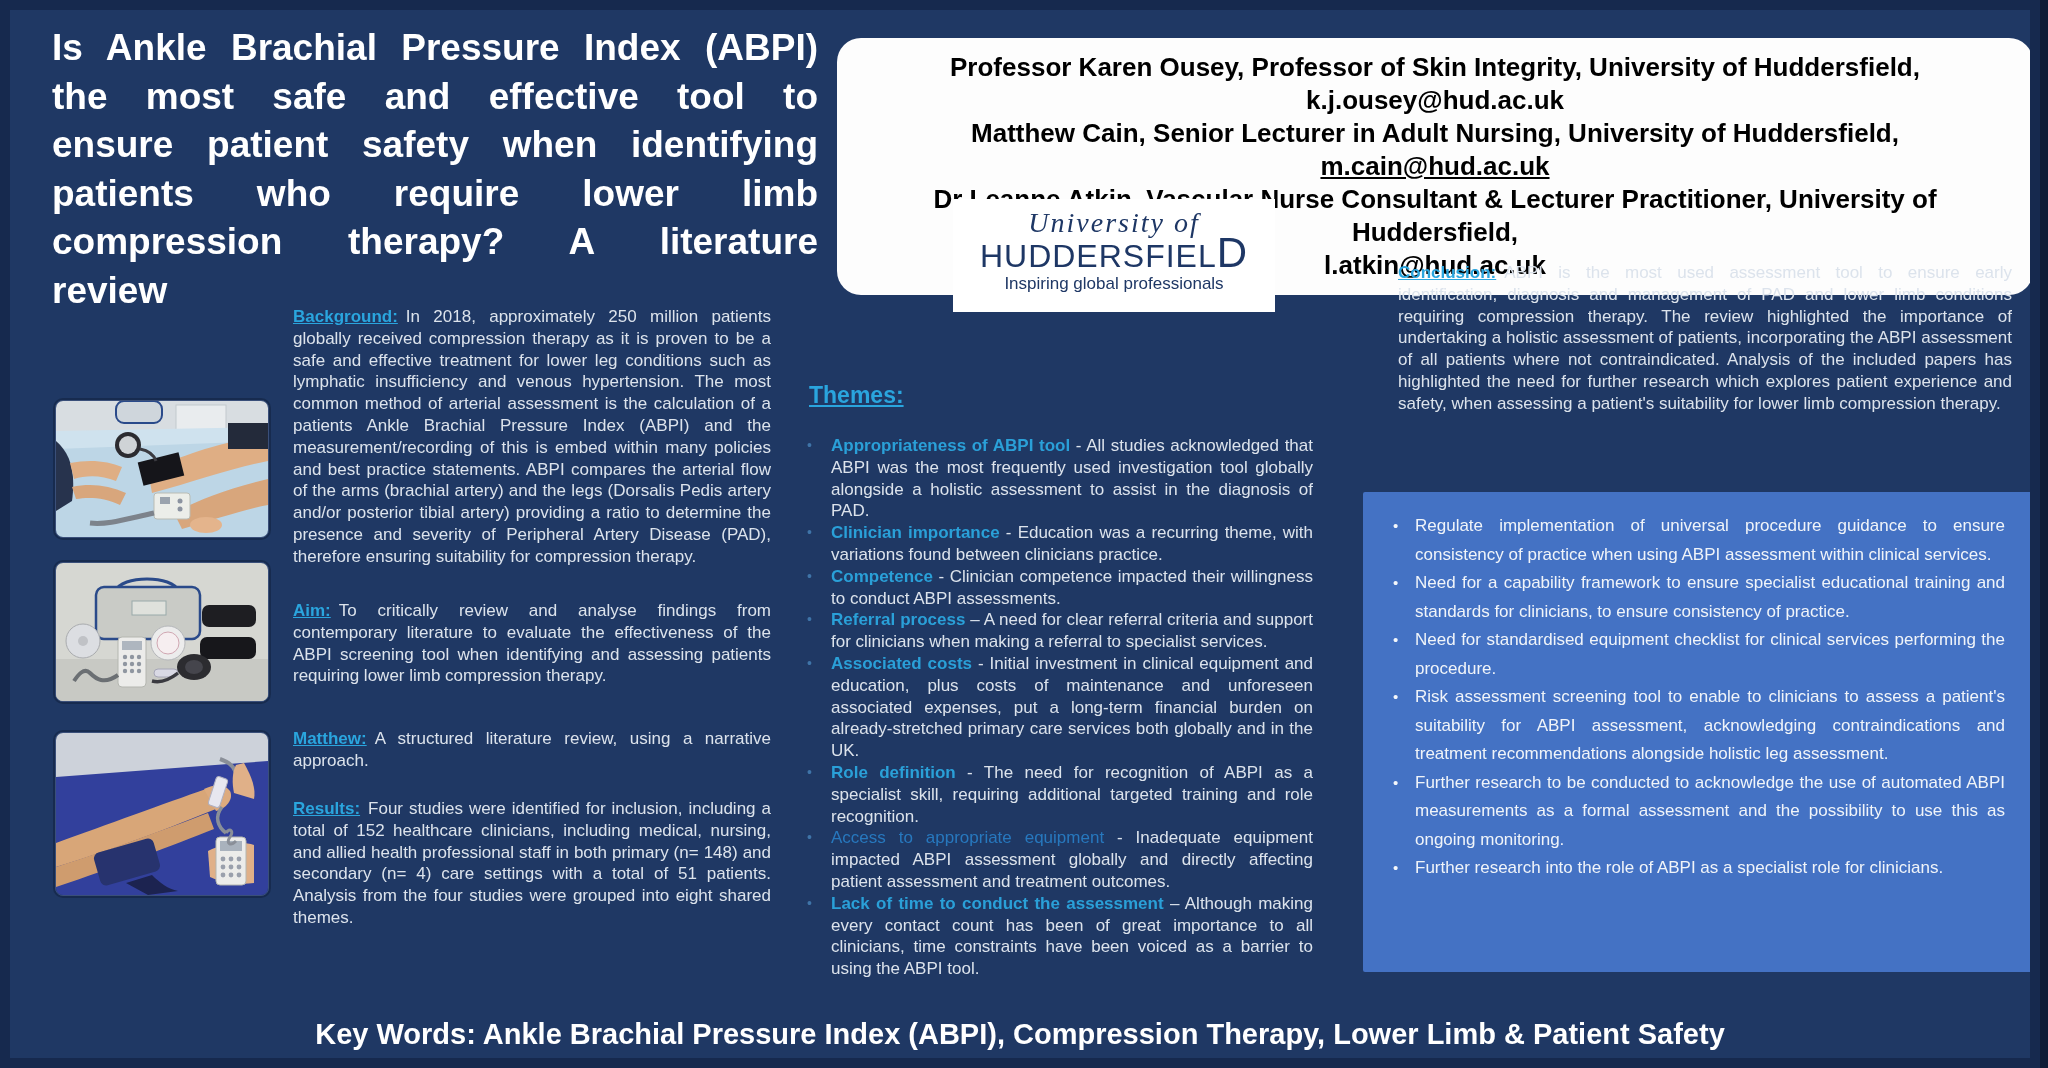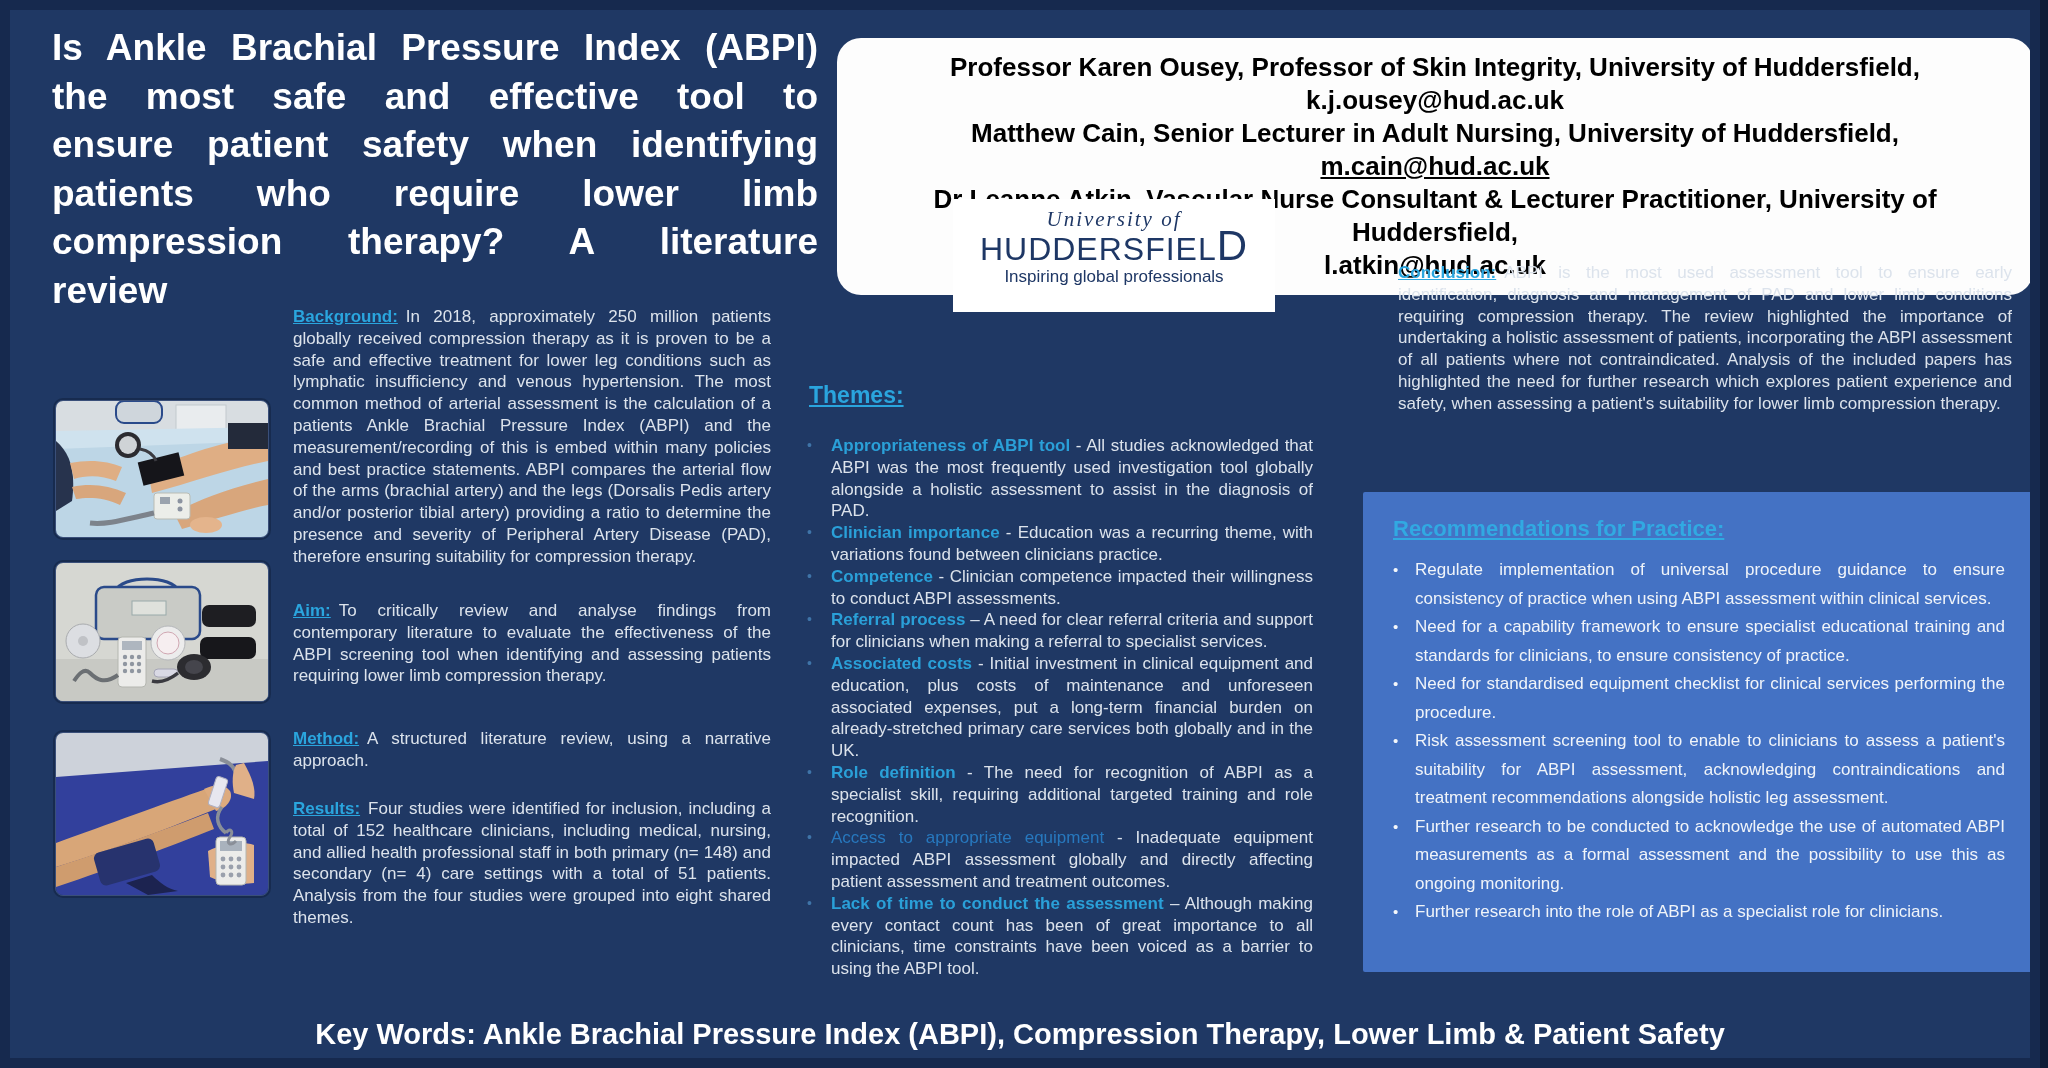--- a/index.html
+++ b/index.html
@@ -12,21 +12,21 @@
   .title-line{text-align:justify;text-align-last:justify;white-space:normal;}
   .title-line:last-child{text-align-last:left;}
 
   
   .authors-box{left:827px;top:28px;width:1196px;min-height:110px;background:#FDFDFD;border-radius:24px;padding:13px 26px;box-sizing:border-box;color:#000;font-weight:bold;font-size:26px;line-height:33px;text-align:center;}
   .email.u{text-decoration:underline;}
   .email.blk{display:block;}
 
   
   .logo-box{left:943px;top:189px;width:322px;height:113px;background:#FFFFFF;text-align:center;color:#1E3765;box-sizing:border-box;padding-top:8px;}
-  .logo-uni{font-family:"Liberation Serif","DejaVu Serif",serif;font-style:italic;font-size:21px;letter-spacing:2px;}
+  .logo-uni{font-family:"Liberation Serif","DejaVu Serif",serif;font-style:italic;font-size:28px;letter-spacing:2px;}
   .logo-hud{font-size:32px;letter-spacing:1px;line-height:34px;}
   .logo-hud .big-d{font-size:42px;line-height:0;}
   .logo-tag{font-size:17px;line-height:22px;}
 
   
   .para{margin:0;color:#DCE3EC;font-size:17px;line-height:21.8px;text-align:justify;}
   .sh{color:#2AA5DE;font-weight:bold;font-size:17px;text-decoration:underline;padding-right:8px;line-height:1;}
   .col-left{left:283px;width:478px;}
   .sec-background{top:296px;}
   .sec-aim{top:590px;}
@@ -92,21 +92,21 @@
     <div class="logo-tag">Inspiring global professionals</div>
   </div>
 
   <p class="abs para col-left sec-background">
     <span class="sh">Background:</span><span>In 2018, approximately 250 million patients globally received compression therapy as it is proven to be a safe and effective treatment for lower leg conditions such as lymphatic insufficiency and venous hypertension. The most common method of arterial assessment is the calculation of a patients Ankle Brachial Pressure Index (ABPI) and the measurement/recording of this is embed within many policies and best practice statements. ABPI compares the arterial flow of the arms (brachial artery) and the legs (Dorsalis Pedis artery and/or posterior tibial artery) providing a ratio to determine the presence and severity of Peripheral Artery Disease (PAD), therefore ensuring suitability for compression therapy.</span>
   </p>
   <p class="abs para col-left sec-aim">
     <span class="sh">Aim:</span><span>To critically review and analyse findings from contemporary literature to evaluate the effectiveness of the ABPI screening tool when identifying and assessing patients requiring lower limb compression therapy.</span>
   </p>
   <p class="abs para col-left sec-method">
-    <span class="sh">Method:</span><span>A structured literature review, using a narrative approach.</span>
+    <span class="sh">Matthew:</span><span>A structured literature review, using a narrative approach.</span>
   </p>
   <p class="abs para col-left sec-results">
     <span class="sh">Results:</span><span>Four studies were identified for inclusion, including a total of 152 healthcare clinicians, including medical, nursing, and allied health professional staff in both primary (n= 148) and secondary (n= 4) care settings with a total of 51 patients. Analysis from the four studies were grouped into eight shared themes.</span>
   </p>
 
   <div class="abs themes-block">
     <div class="themes-heading">Themes:</div>
     <div>
 
         <div class="theme-item">
@@ -149,21 +149,20 @@
           <span class="t-text"><span class="term">Lack of time to conduct the assessment</span><span> – </span><span>Although making every contact count has been of great importance to all clinicians, time constraints have been voiced as a barrier to using the ABPI tool.</span></span>
         </div>
       </div>
   </div>
 
   <p class="abs para sec-conclusion">
     <span class="sh">Conclusion:</span><span>ABPI is the most used assessment tool to ensure early identification, diagnosis and management of PAD and lower limb conditions requiring compression therapy. The review highlighted the importance of undertaking a holistic assessment of patients, incorporating the ABPI assessment of all patients where not contraindicated. Analysis of the included papers has highlighted the need for further research which explores patient experience and safety, when assessing a patient's suitability for lower limb compression therapy.</span>
   </p>
 
   <div class="abs rec-box">
-    <div class="rec-heading">Recommendations for Practice:</div>
     <div>
 
         <div class="rec-item">
           <span class="marker">•</span>
           <span class="t-text">Regulate implementation of universal procedure guidance to ensure consistency of practice when using ABPI assessment within clinical services.</span>
         </div>
 
         <div class="rec-item">
           <span class="marker">•</span>
           <span class="t-text">Need for a capability framework to ensure specialist educational training and standards for clinicians, to ensure consistency of practice.</span>

